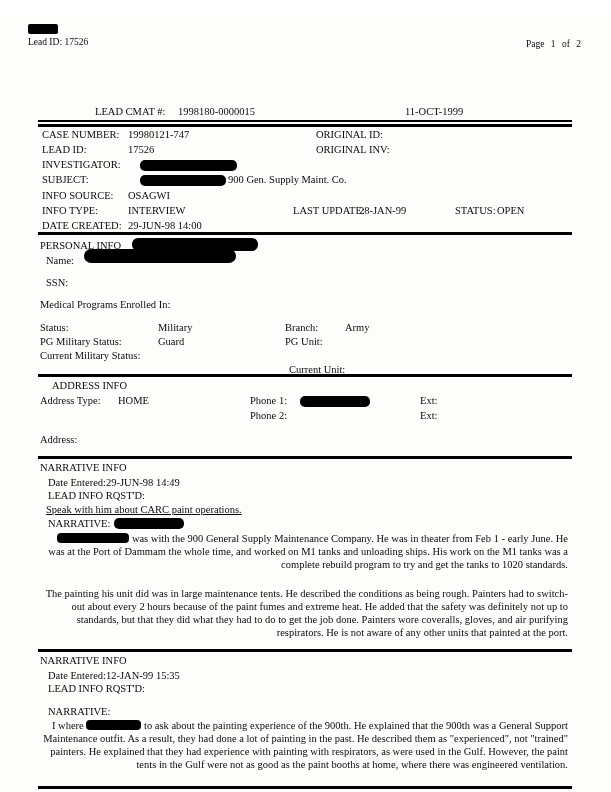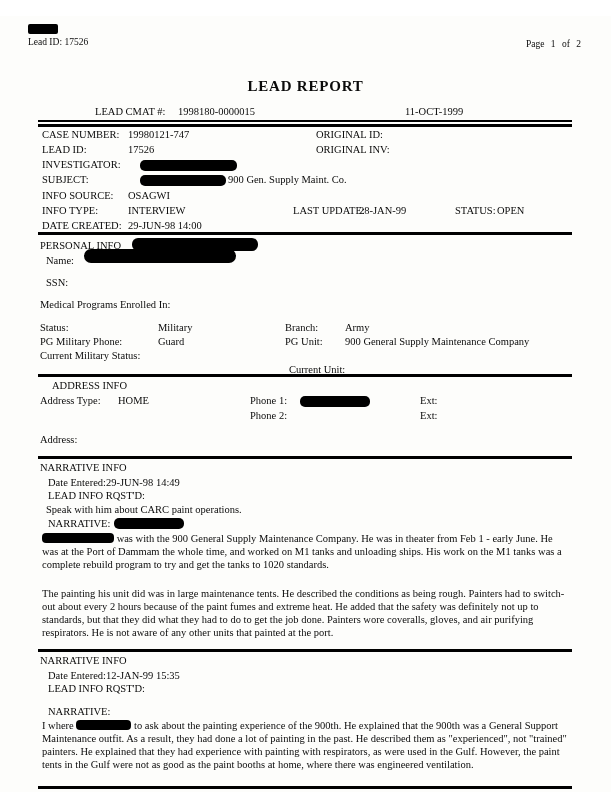--- a/index.html
+++ b/index.html
@@ -16,35 +16,34 @@
   }
   .abs { position:absolute; white-space:nowrap; }
   b, .b { font-weight:normal; }
   .small { font-size:9.5px; position:absolute; }
   .title {
     position:absolute; top:62px; left:0; width:100%;
     text-align:center; font-weight:bold; font-size:15px; letter-spacing:0.8px;
   }
   .thinrule { position:absolute; left:38px; width:534px; height:1.5px; background:#000; }
   .rule { position:absolute; left:38px; width:534px; height:3px; background:#000; }
-  .sec { position:absolute; left:38px; width:534px; }
+  .sec { position:absolute; left:38px; width:534px;text-align:right; }
   .redact { position:absolute; background:#000; border-radius:5px; }
   .redact-inline { display:inline-block; background:#000; border-radius:4px; vertical-align:-1px; }
   .para { position:absolute; white-space:normal; line-height:13px; }
 </style>
 </head>
 <body>
 
 <div class="page">
 
   <div class="redact" style="left:28px;top:8px;width:30px;height:10px;border-radius:2px;"></div>
   <div class="small" style="left:28px;top:21px;">Lead ID: 17526</div>
   <div class="small" style="right:30px;top:23px;word-spacing:4px;">Page 1 of 2</div>
 
-  <div class="title">LEAD REPORT</div>
 
   <b class="abs" style="left:95px;top:90px;">LEAD CMAT #:</b>
   <span class="abs" style="left:178px;top:90px;">1998180-0000015</span>
   <span class="abs" style="left:405px;top:90px;">11-OCT-1999</span>
   <div class="thinrule" style="top:104px;"></div>
 
   <div class="sec" style="top:108px;height:111px;border-top:3px solid #000;border-bottom:3px solid #000;">
     <b class="abs" style="left:4px;top:2px;">CASE NUMBER:</b>
     <span class="abs" style="left:90px;top:2px;">19980121-747</span>
     <b class="abs" style="left:278px;top:2px;">ORIGINAL ID:</b>
@@ -82,24 +81,23 @@
 
     <b class="abs" style="left:8px;top:39px;">SSN:</b>
 
     <b class="abs" style="left:2px;top:61px;">Medical Programs Enrolled In:</b>
 
     <b class="abs" style="left:2px;top:84px;">Status:</b>
     <span class="abs" style="left:120px;top:84px;">Military</span>
     <b class="abs" style="left:247px;top:84px;">Branch:</b>
     <span class="abs" style="left:307px;top:84px;">Army</span>
 
-    <b class="abs" style="left:2px;top:98px;">PG Military Phone:</b>
+    <b class="abs" style="left:2px;top:98px;">PG Military Status:</b>
     <span class="abs" style="left:120px;top:98px;">Guard</span>
     <b class="abs" style="left:247px;top:98px;">PG Unit:</b>
-    <span class="abs" style="left:307px;top:98px;">900 General Supply Maintenance Company</span>
 
     <b class="abs" style="left:2px;top:112px;">Current Military Status:</b>
     <b class="abs" style="left:251px;top:126px;">Current Unit:</b>
   </div>
   <div class="rule" style="top:358px;"></div>
 
   <div class="sec" style="top:363px;height:75px;">
     <b class="abs" style="left:14px;top:1px;">ADDRESS INFO</b>
     <b class="abs" style="left:2px;top:16px;">Address Type:</b>
     <span class="abs" style="left:80px;top:16px;">HOME</span>
@@ -113,21 +111,21 @@
     <b class="abs" style="left:2px;top:55px;">Address:</b>
   </div>
   <div class="rule" style="top:440px;"></div>
 
   <div class="sec" style="top:445px;height:186px;">
     <b class="abs" style="left:2px;top:1px;">NARRATIVE INFO</b>
     <div class="abs" style="left:10px;top:16px;">
       <b>Date Entered:</b><span>29-JUN-98 14:49</span>
     </div>
     <b class="abs" style="left:10px;top:29px;">LEAD INFO RQST'D:</b>
-    <span class="abs" style="left:8px;top:43px;">Speak with him about CARC paint operations.</span>
+    <span class="abs" style="left:8px;top:43px;text-decoration:underline;">Speak with him about CARC paint operations.</span>
     <b class="abs" style="left:10px;top:57px;">NARRATIVE:</b>
     <div class="redact" style="left:76px;top:57px;width:70px;height:11px;"></div>
 
     <div class="para" style="left:4px;top:71px;width:526px;">
       <span class="redact-inline" style="width:72px;height:10px;"></span>
       <span>was with the 900 General Supply Maintenance Company. He was in theater from Feb 1 - early June. He was at the Port of Dammam the whole time, and worked on M1 tanks and unloading ships. His work on the M1 tanks was a complete rebuild program to try and get the tanks to 1020 standards.</span>
     </div>
     <div class="para" style="left:4px;top:126px;width:526px;">
       <span>The painting his unit did was in large maintenance tents. He described the conditions as being rough. Painters had to switch-out about every 2 hours because of the paint fumes and extreme heat. He added that the safety was definitely not up to standards, but that they did what they had to do to get the job done. Painters wore coveralls, gloves, and air purifying respirators. He is not aware of any other units that painted at the port.</span>
     </div>

